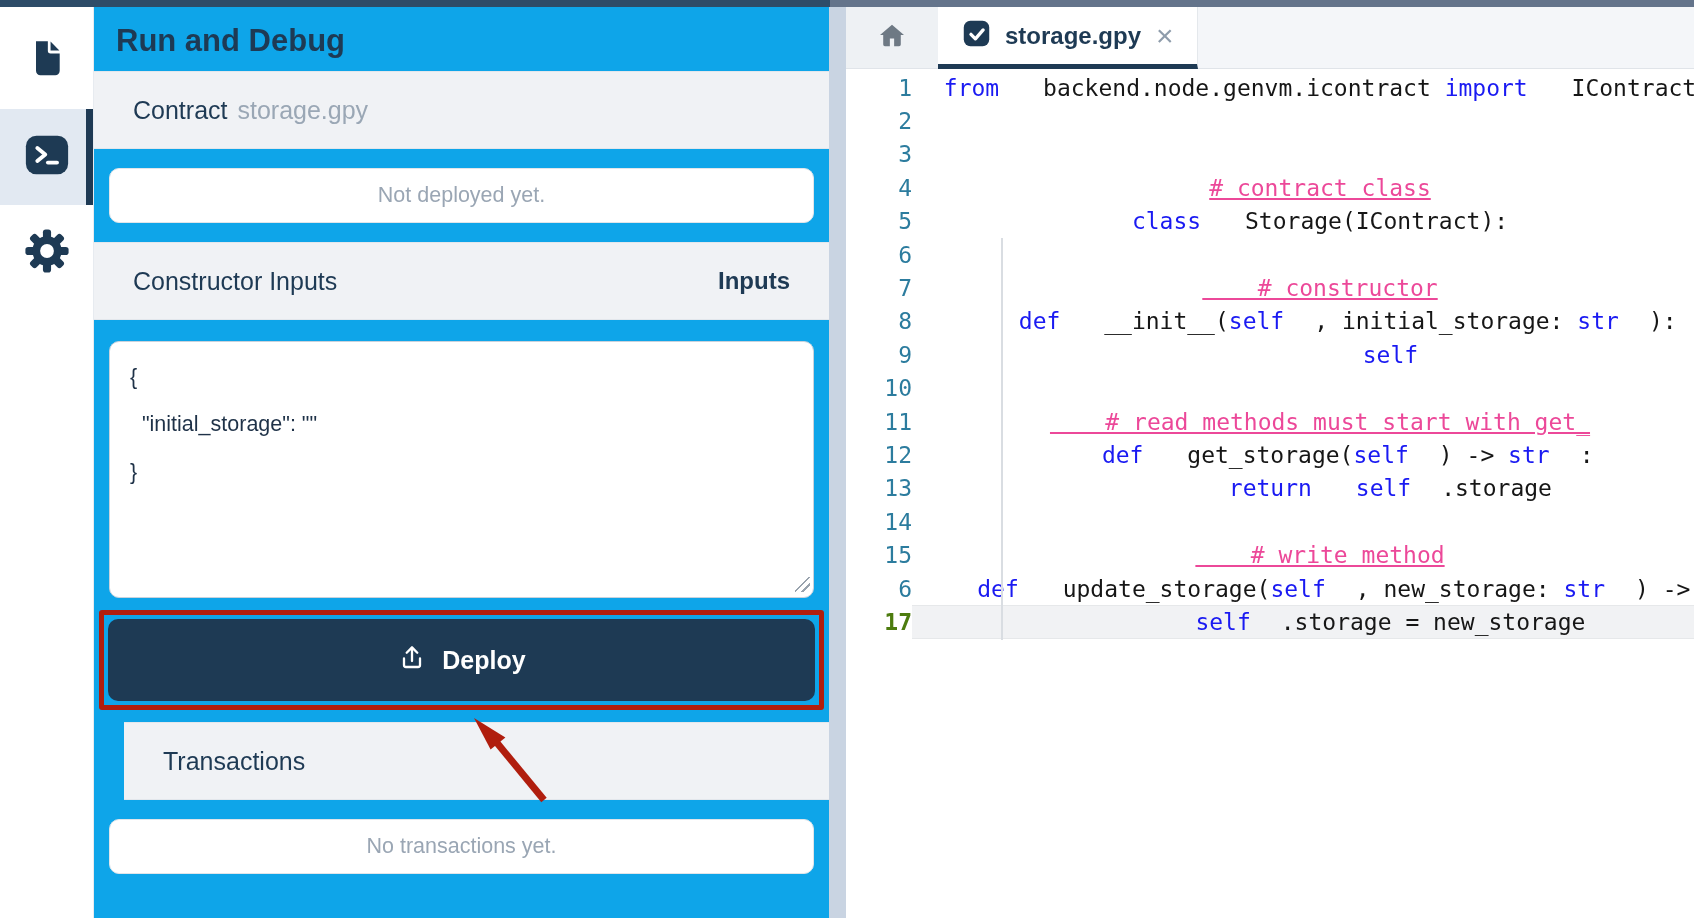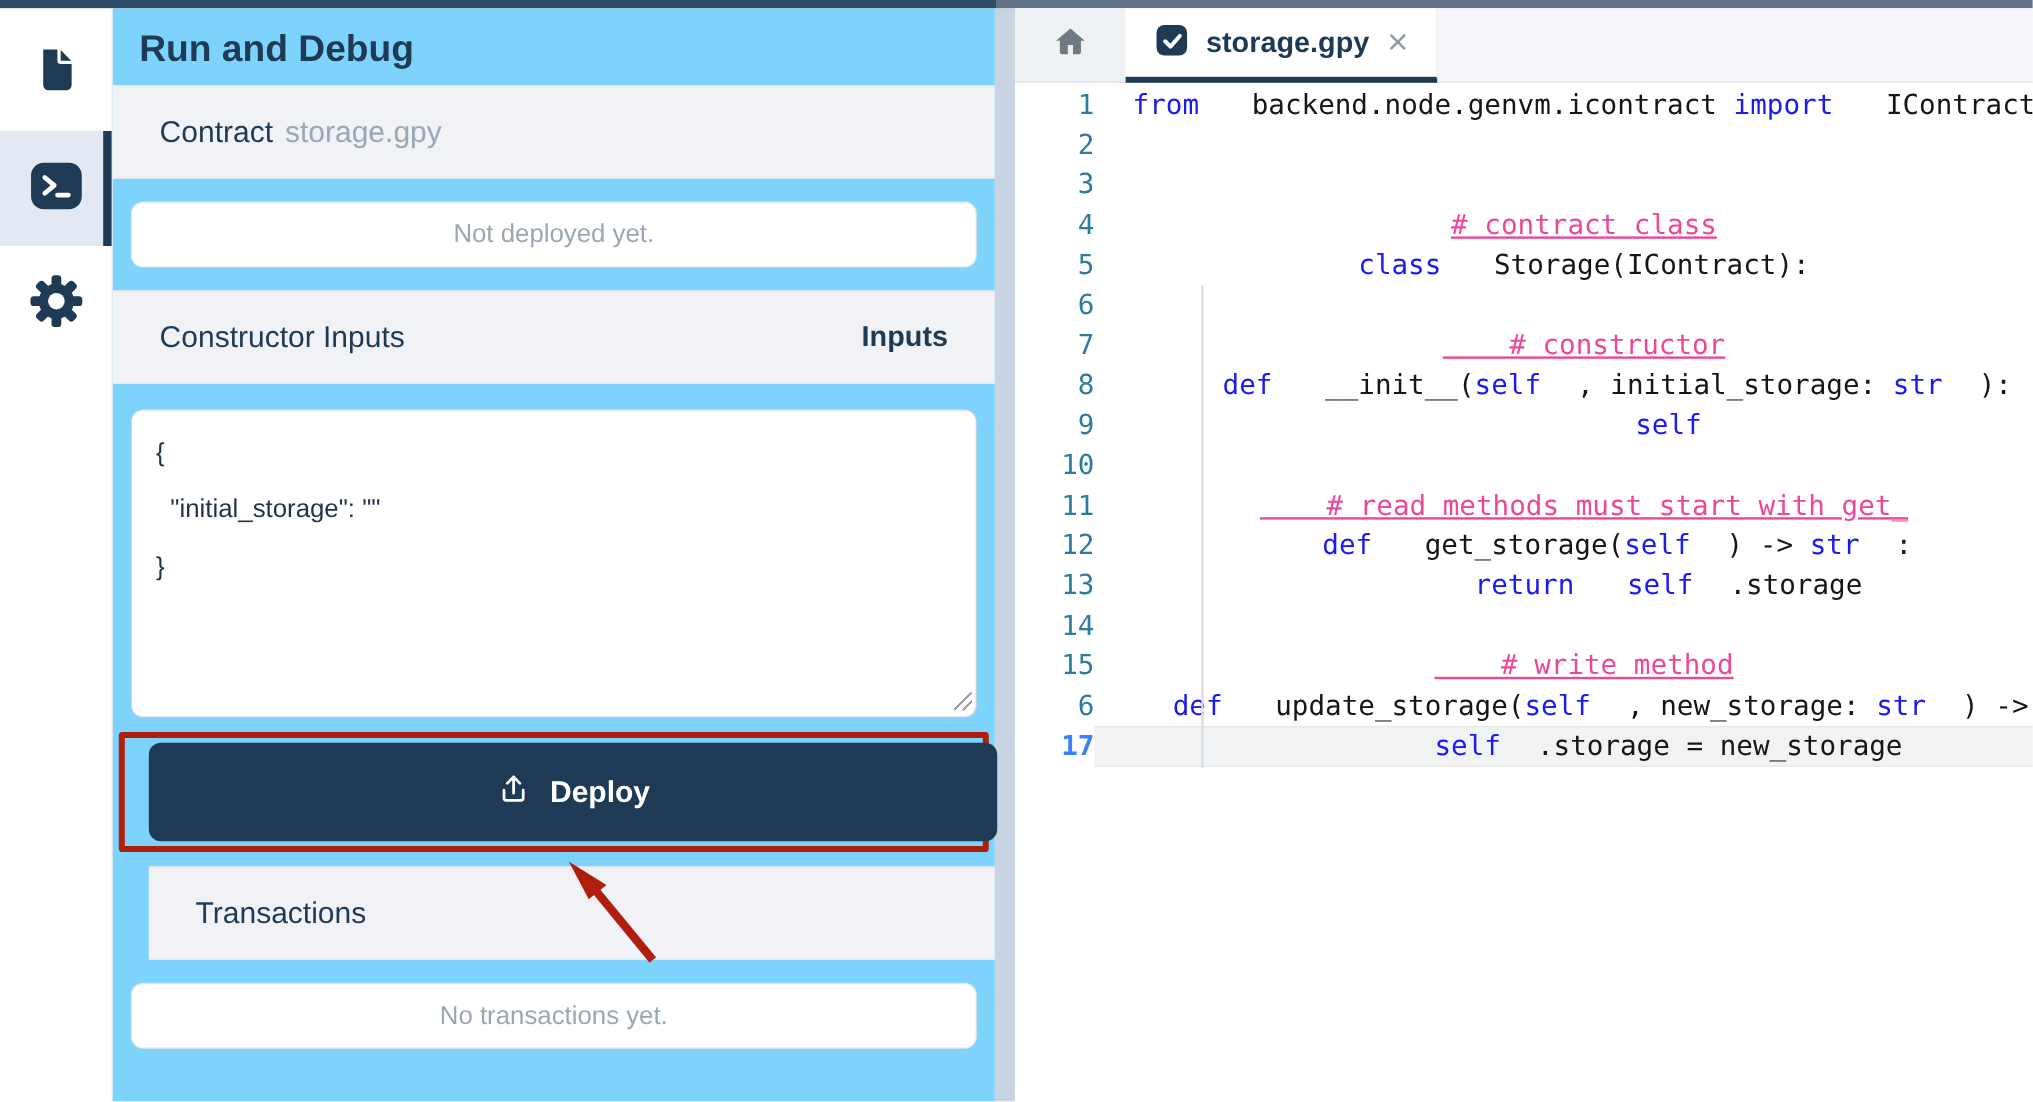--- a/index.html
+++ b/index.html
@@ -12,21 +12,21 @@
 
   .main { display:flex; height:911px; }
 
   
   .rail { width:94px; background:#fff; border-right:1px solid #e7ebf0;
           padding-top:6px; flex:0 0 auto; }
   .rail-item { height:96px; display:flex; align-items:center; justify-content:center; cursor:pointer; }
   .rail-item.active { background:#e2e9f2; box-shadow: inset -7px 0 0 #1e3a54; }
 
   
-  .panel { width:735px; flex:0 0 auto; background:#7dd3fc; position:relative; }
+  .panel { width:735px; flex:0 0 auto; background:#0ea5e9; position:relative; }
   .panel-title { padding:16px 22px 12px; font-size:31px; font-weight:600; color:#1e3a54; }
   .section-header { height:78px; display:flex; align-items:center; justify-content:space-between;
                     padding:0 39px; background:#f0f2f5;
                     border-top:1px solid #e3e7ec; border-bottom:1px solid #e3e7ec;
                     font-size:25px; color:#1e3a54; }
   .section-header .sec-title { font-weight:500; }
   .section-header .file-sub { color:#9aa7b5; margin-left:10px; font-weight:400; }
   .section-header .badge { font-size:24px; font-weight:700; }
   .empty-box { margin:19px 15px; border:1px solid #e0e5ea; border-radius:10px;
                padding:14px; text-align:center; color:#9aa6b4; font-size:21.5px; background:#fff; }
@@ -35,21 +35,21 @@
                padding:12px 20px; font-family:"Liberation Sans", sans-serif;
                font-size:21.5px; color:#1f3248; line-height:2.2; resize:none; outline:none;
                background:#fff; display:block; }
   .ta-grip { position:absolute; right:4px; bottom:6px; width:15px; height:15px;
              background:linear-gradient(135deg, transparent 45%, #98a2ad 45%, #98a2ad 53%,
                         transparent 53%, transparent 70%, #98a2ad 70%, #98a2ad 78%, transparent 78%); }
   .deploy-outline { margin:0 5px; border:5px solid #b01e0e; border-radius:3px; padding:4px; }
   .deploy-btn { width:100%; height:82px; background:#1e3a54; border:none; border-radius:10px;
                 color:#fff; font-size:25px; font-weight:600; display:flex; align-items:center;
                 justify-content:center; gap:15px; cursor:pointer;
-                font-family:"Liberation Sans", sans-serif;margin-left:16px; }
+                font-family:"Liberation Sans", sans-serif; }
   .tx-header { margin-top:12px;margin-left:30px; }
   .arrow-overlay { position:absolute; left:325px; top:698px; pointer-events:none; }
 
   
   .splitter { width:17px; background:#c9d4e2; flex:0 0 auto; cursor:col-resize; }
 
   
   .editor { flex:1; background:#fff; display:flex; flex-direction:column; min-width:0; }
   .tabbar { height:62px; display:flex; flex:0 0 auto; }
   .home-seg { width:92px; background:#eef1f4; display:flex; align-items:center;
@@ -59,21 +59,21 @@
   .tab-label { font-size:24px; font-weight:700; color:#1e3a54; }
   .tab-close { font-size:30px; color:#8e9cab; line-height:1; margin-left:2px; cursor:pointer; }
   .tab-rest { flex:1; background:#f4f6f9; border-bottom:1px solid #e0e4e9; }
 
   .code { flex:1; position:relative; font-family:"DejaVu Sans Mono", monospace;
           font-size:23px; padding-top:2px; overflow:hidden; }
   .code-row { display:flex; height:33.4px; align-items:center; }
   .ln { width:66px; flex:0 0 auto; text-align:right; color:#2c7c9e; }
   .ct { flex:1; height:100%; display:flex; align-items:center; padding-left:34px;
         white-space:pre; min-width:0; overflow:hidden;justify-content:center; }
-  .code-row.active .ln { color:#3b82f6; font-weight:bold; }
+  .code-row.active .ln { color:#4d7c0f; font-weight:bold; }
   .code-row.active .ct { background:#f1f2f4;
         box-shadow: inset 0 1px 0 #e6e8ea, inset 0 -1px 0 #e6e8ea; }
   .tk-k { color:#1a1af2; }
   .tk-c { color:#ec4899;text-decoration:underline; }
   .tk-p { color:#161616;padding-left:30px; }
   .indent-guide { position:absolute; top:169px; height:402px; width:0;
                   left:calc(100px + 4ch); border-left:2px solid #d9dde2; }
 </style>
 </head>
 <body>

